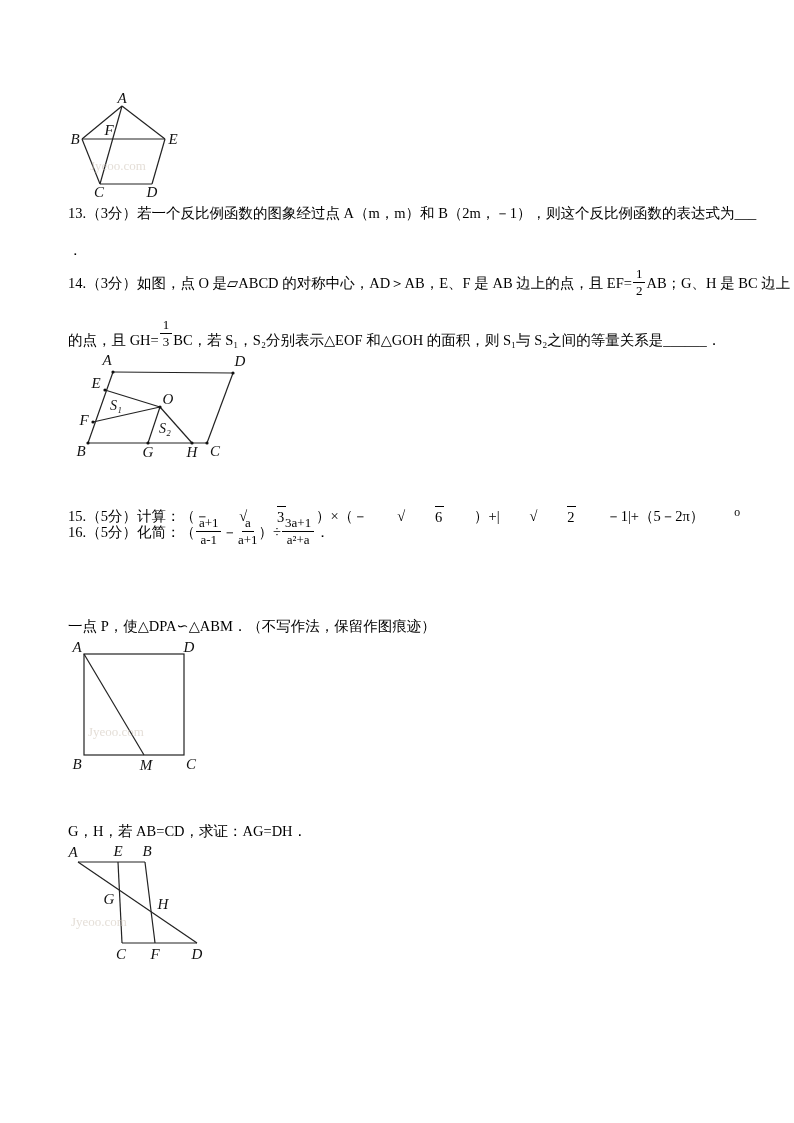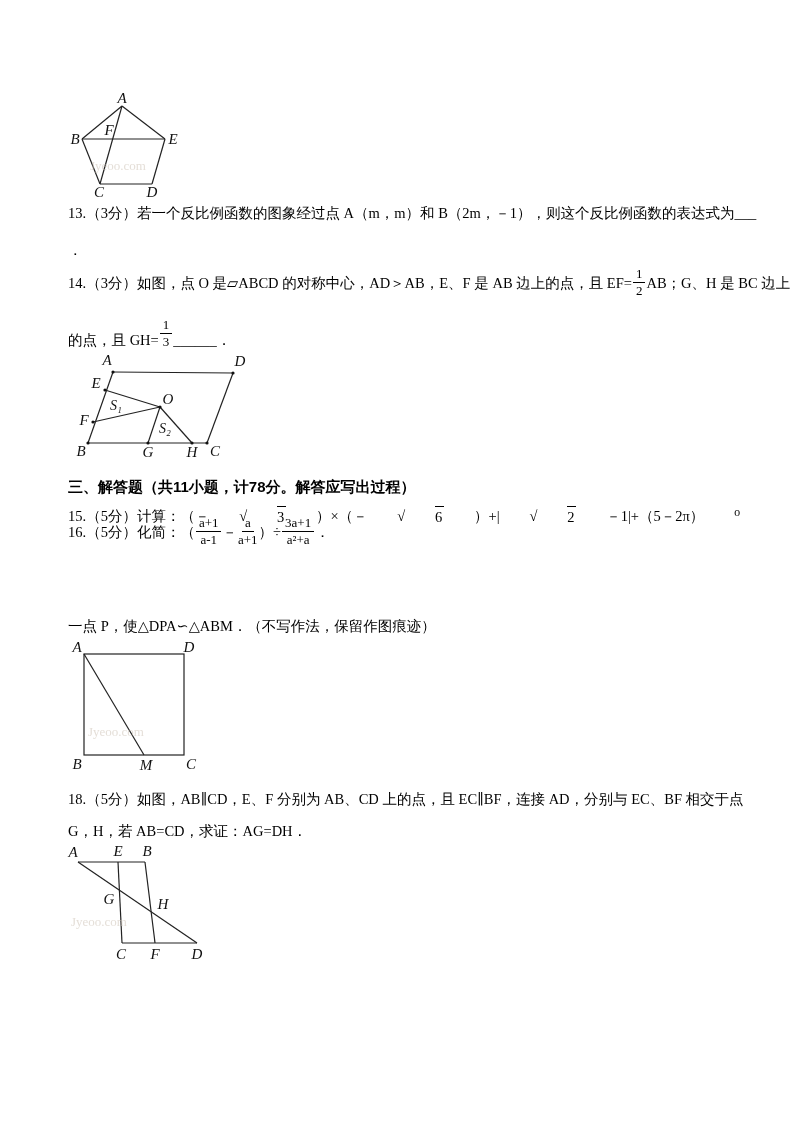--- a/index.html
+++ b/index.html
@@ -62,20 +62,21 @@
         <span class="den">2</span>
       </span>
       <span>AB；G、H 是 BC 边上</span>
   </div>
   <div class="line" style="top:308px;height:42px;align-items:flex-end;">
     <span>的点，且 GH=</span>
       <span class="frac">
         <span class="num">1</span>
         <span class="den">3</span>
       </span>
+      <span>BC，若 S₁，S₂分别表示△EOF 和△GOH 的面积，则 S₁与 S₂之间的等量关系是</span>
       <span>______</span>
       <span>．</span>
   </div>
 
   <svg style="left:68px;top:352px;" width="260" height="112" viewBox="0 0 260 112">
     <line class="fig-line" x1="45" y1="20" x2="165" y2="21"></line>
     <line class="fig-line" x1="165" y1="21" x2="139" y2="91"></line>
     <line class="fig-line" x1="139" y1="91" x2="20" y2="91"></line>
     <line class="fig-line" x1="20" y1="91" x2="45" y2="20"></line>
     <line class="fig-line" x1="37" y1="38" x2="92" y2="55"></line>
@@ -97,23 +98,20 @@
     <text x="16" y="73" text-anchor="middle">F</text>
     <text x="13" y="104" text-anchor="middle">B</text>
     <text x="80" y="105" text-anchor="middle">G</text>
     <text x="124" y="105" text-anchor="middle">H</text>
     <text x="147" y="104" text-anchor="middle">C</text>
     <text x="100" y="52" text-anchor="middle">O</text>
     <text class="sub" x="48" y="58" text-anchor="middle">S₁</text>
     <text class="sub" x="97" y="81" text-anchor="middle">S₂</text>
   </svg>
 
-  <div class="line heading" style="top:477px;">
-    <span>三、解答题（共11小题，计78分。解答应写出过程）</span>
-  </div>
 
   <div class="line" style="top:503px;height:26px;justify-content:space-between;">
     <span>15.（5分）计算：（－</span>
       <span>√</span>
       <span class="rad">3</span>
       <span>）×（－</span>
       <span>√</span>
       <span class="rad">6</span>
       <span>）+|</span>
       <span>√</span>
@@ -149,23 +147,20 @@
     <rect x="14" y="11" width="100" height="101" class="fig-line"></rect>
     <line class="fig-line" x1="14" y1="11" x2="74" y2="112"></line>
     <text class="wm" x="18" y="93">Jyeoo.com</text>
     <text x="7" y="9" text-anchor="middle">A</text>
     <text x="119" y="9" text-anchor="middle">D</text>
     <text x="7" y="126" text-anchor="middle">B</text>
     <text x="121" y="126" text-anchor="middle">C</text>
     <text x="76" y="127" text-anchor="middle">M</text>
   </svg>
 
-  <div class="line" style="top:789px;">
-    <span>18.（5分）如图，AB∥CD，E、F 分别为 AB、CD 上的点，且 EC∥BF，连接 AD，分别与 EC、BF 相交于点</span>
-  </div>
   <div class="line" style="top:821px;">
     <span>G，H，若 AB=CD，求证：AG=DH．</span>
   </div>
 
   <svg style="left:63px;top:846px;" width="180" height="120" viewBox="0 0 180 120">
     <line class="fig-line" x1="15" y1="16" x2="82" y2="16"></line>
     <line class="fig-line" x1="59" y1="97" x2="134" y2="97"></line>
     <line class="fig-line" x1="15" y1="16" x2="134" y2="97"></line>
     <line class="fig-line" x1="55" y1="16" x2="59" y2="97"></line>
     <line class="fig-line" x1="82" y1="16" x2="92" y2="97"></line>

